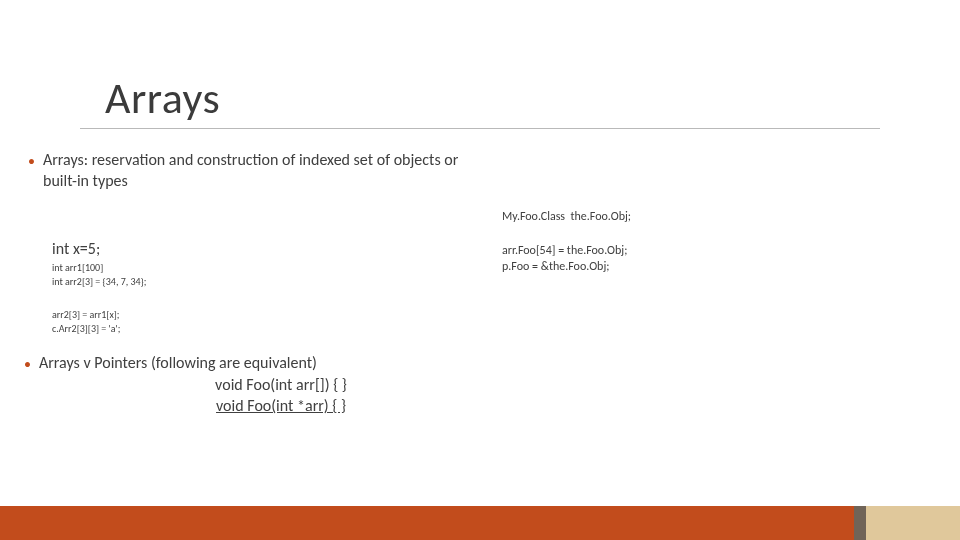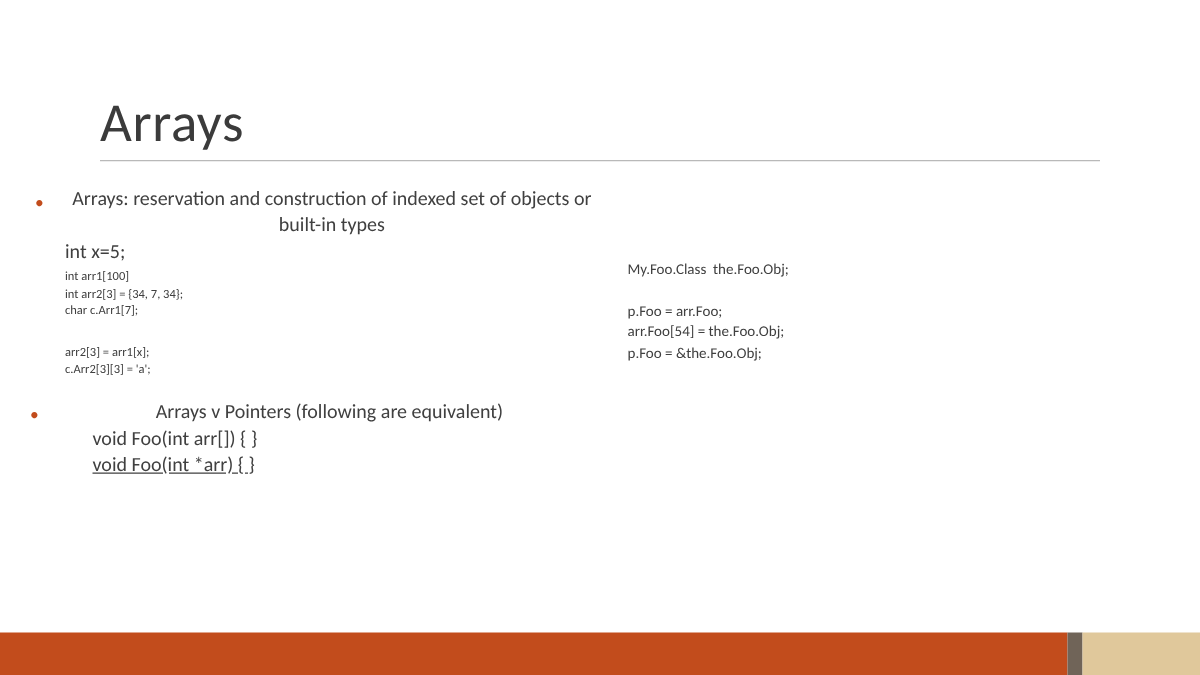--- a/index.html
+++ b/index.html
@@ -23,20 +23,21 @@
     left: 80px;
     top: 74px;
     width: 800px;
   }
   .title {
     font-size: 44px;
     font-weight: 400;
     color: #3b3b3b;
     letter-spacing: 0.5px;
     line-height: 1.1;
+    margin-left: 25px;
   }
   .title-rule {
     margin-top: 6px;
     height: 0;
     border-top: 1px solid #b9b9b9;
     width: 800px;
   }
   .body-left {
     position: absolute;
     left: 28px;
@@ -61,24 +62,23 @@
   }
   .bullet-dot {
     font-size: 14px;
     line-height: 1.5;
     color: #c24c1c;
     flex: 0 0 auto;
     padding-top: 1px;
   }
   .bullet-text {
     flex: 1 1 auto;
-    text-align: center;
   }
-  .indent1 { padding-left: 24px; }
-  .indent2 { padding-left: 24px; }
+  .indent1 { padding-left: 24px; margin-top: 47px; }
+  .indent2 { padding-left: 24px; text-align: center; }
   .code-block {
     font-size: 10px;
     line-height: 1.35;
     padding-left: 24px;
     padding-top: 2px;
   }
   .code-block div, .indent1, .right-block div {
     white-space: pre;
   }
   .right-block {
@@ -116,21 +116,20 @@
       <span class="bullet-text">
         <span>Arrays:  </span><span>reservation and construction of indexed set of objects or built-in types</span>
       </span>
     </div>
 
     <div class="indent1">int x=5;</div>
 
     <div class="code-block">
       <div>int arr1[100]</div>
       <div>int arr2[3] = {34, 7, 34};</div>
-      <div>char c.Arr1[7];</div>
     </div>
 
     <div class="spacer-md"></div>
 
     <div class="code-block">
       <div>arr2[3] = arr1[x];</div>
       <div>c.Arr2[3][3] = 'a';</div>
     </div>
 
     <div class="spacer-md"></div>
@@ -143,21 +142,20 @@
     <div class="indent2" style="padding-left:46px;text-decoration:underline;">void Foo(int *arr) { }</div>
 
   </div>
 
   <div class="body-right">
     <div class="right-block">
       <div>My.Foo.Class  the.Foo.Obj;</div>
     </div>
     <div class="spacer-md"></div>
     <div class="right-block">
-      <div>p.Foo = arr.Foo;</div>
       <div>arr.Foo[54] = the.Foo.Obj;</div>
       <div>p.Foo = &amp;the.Foo.Obj;</div>
     </div>
   </div>
 
   <div class="footer-band">
     <div class="footer-orange"></div>
     <div class="footer-grey"></div>
     <div class="footer-tan"></div>
   </div>

